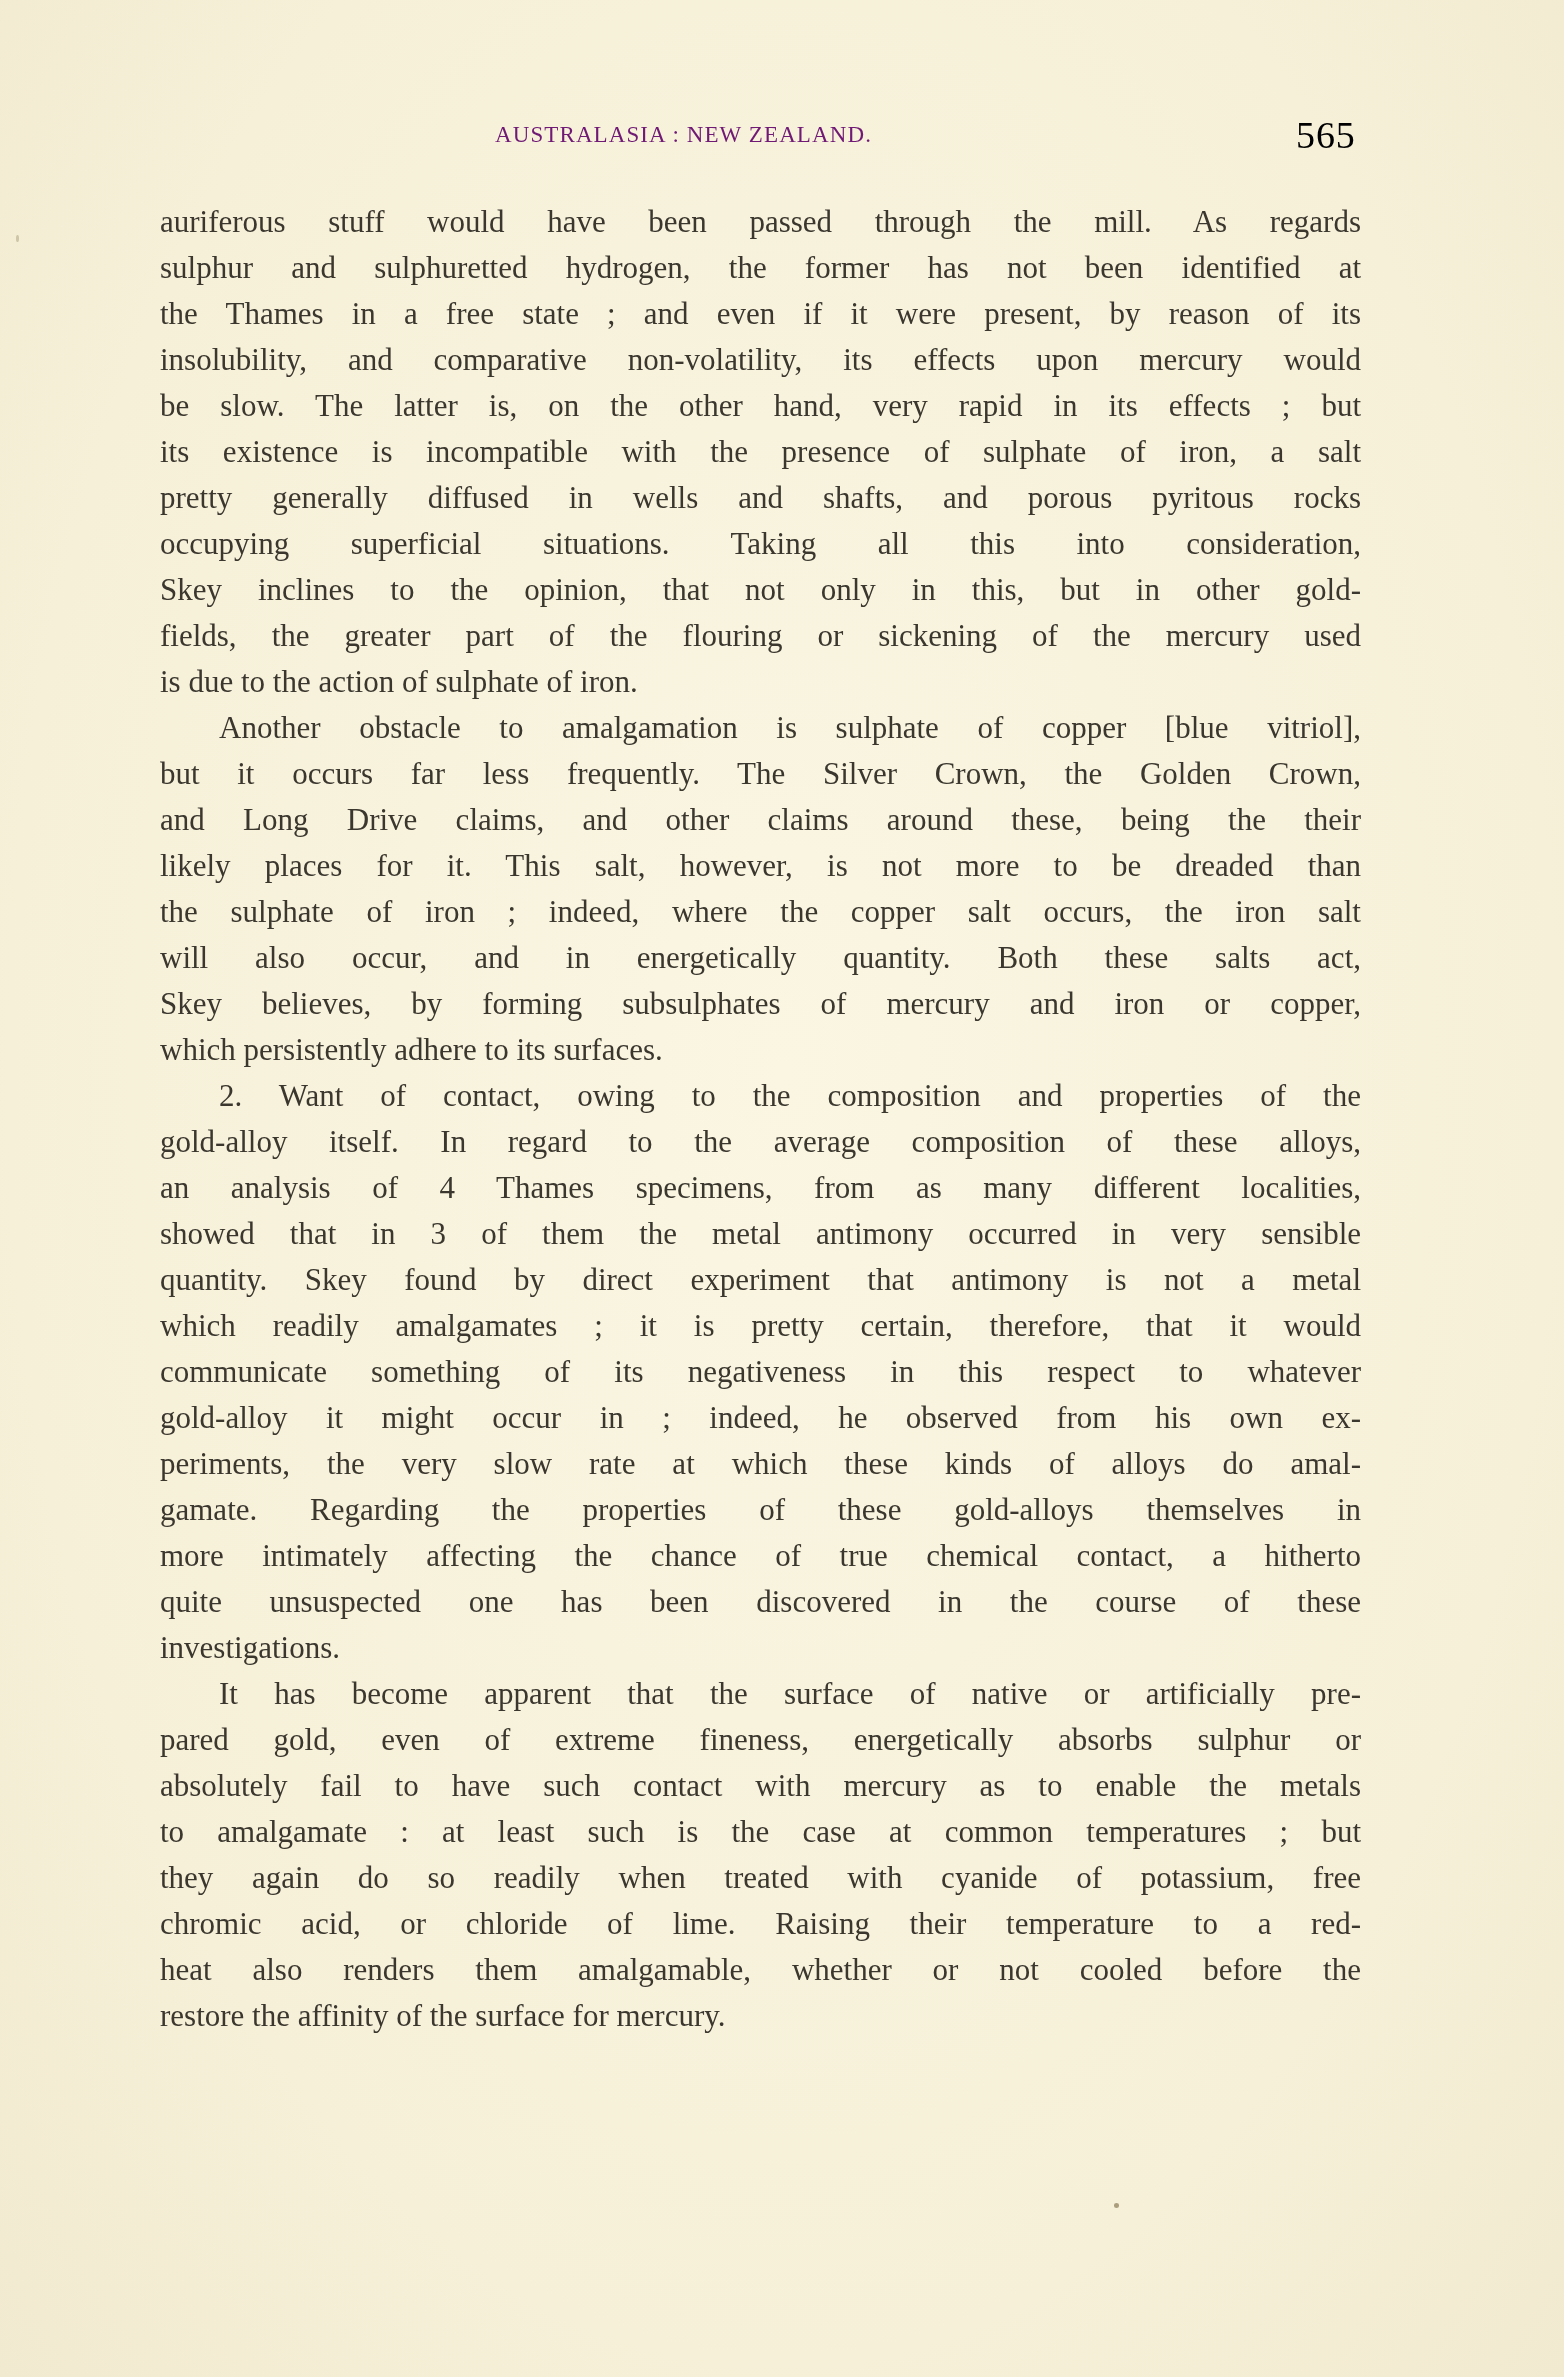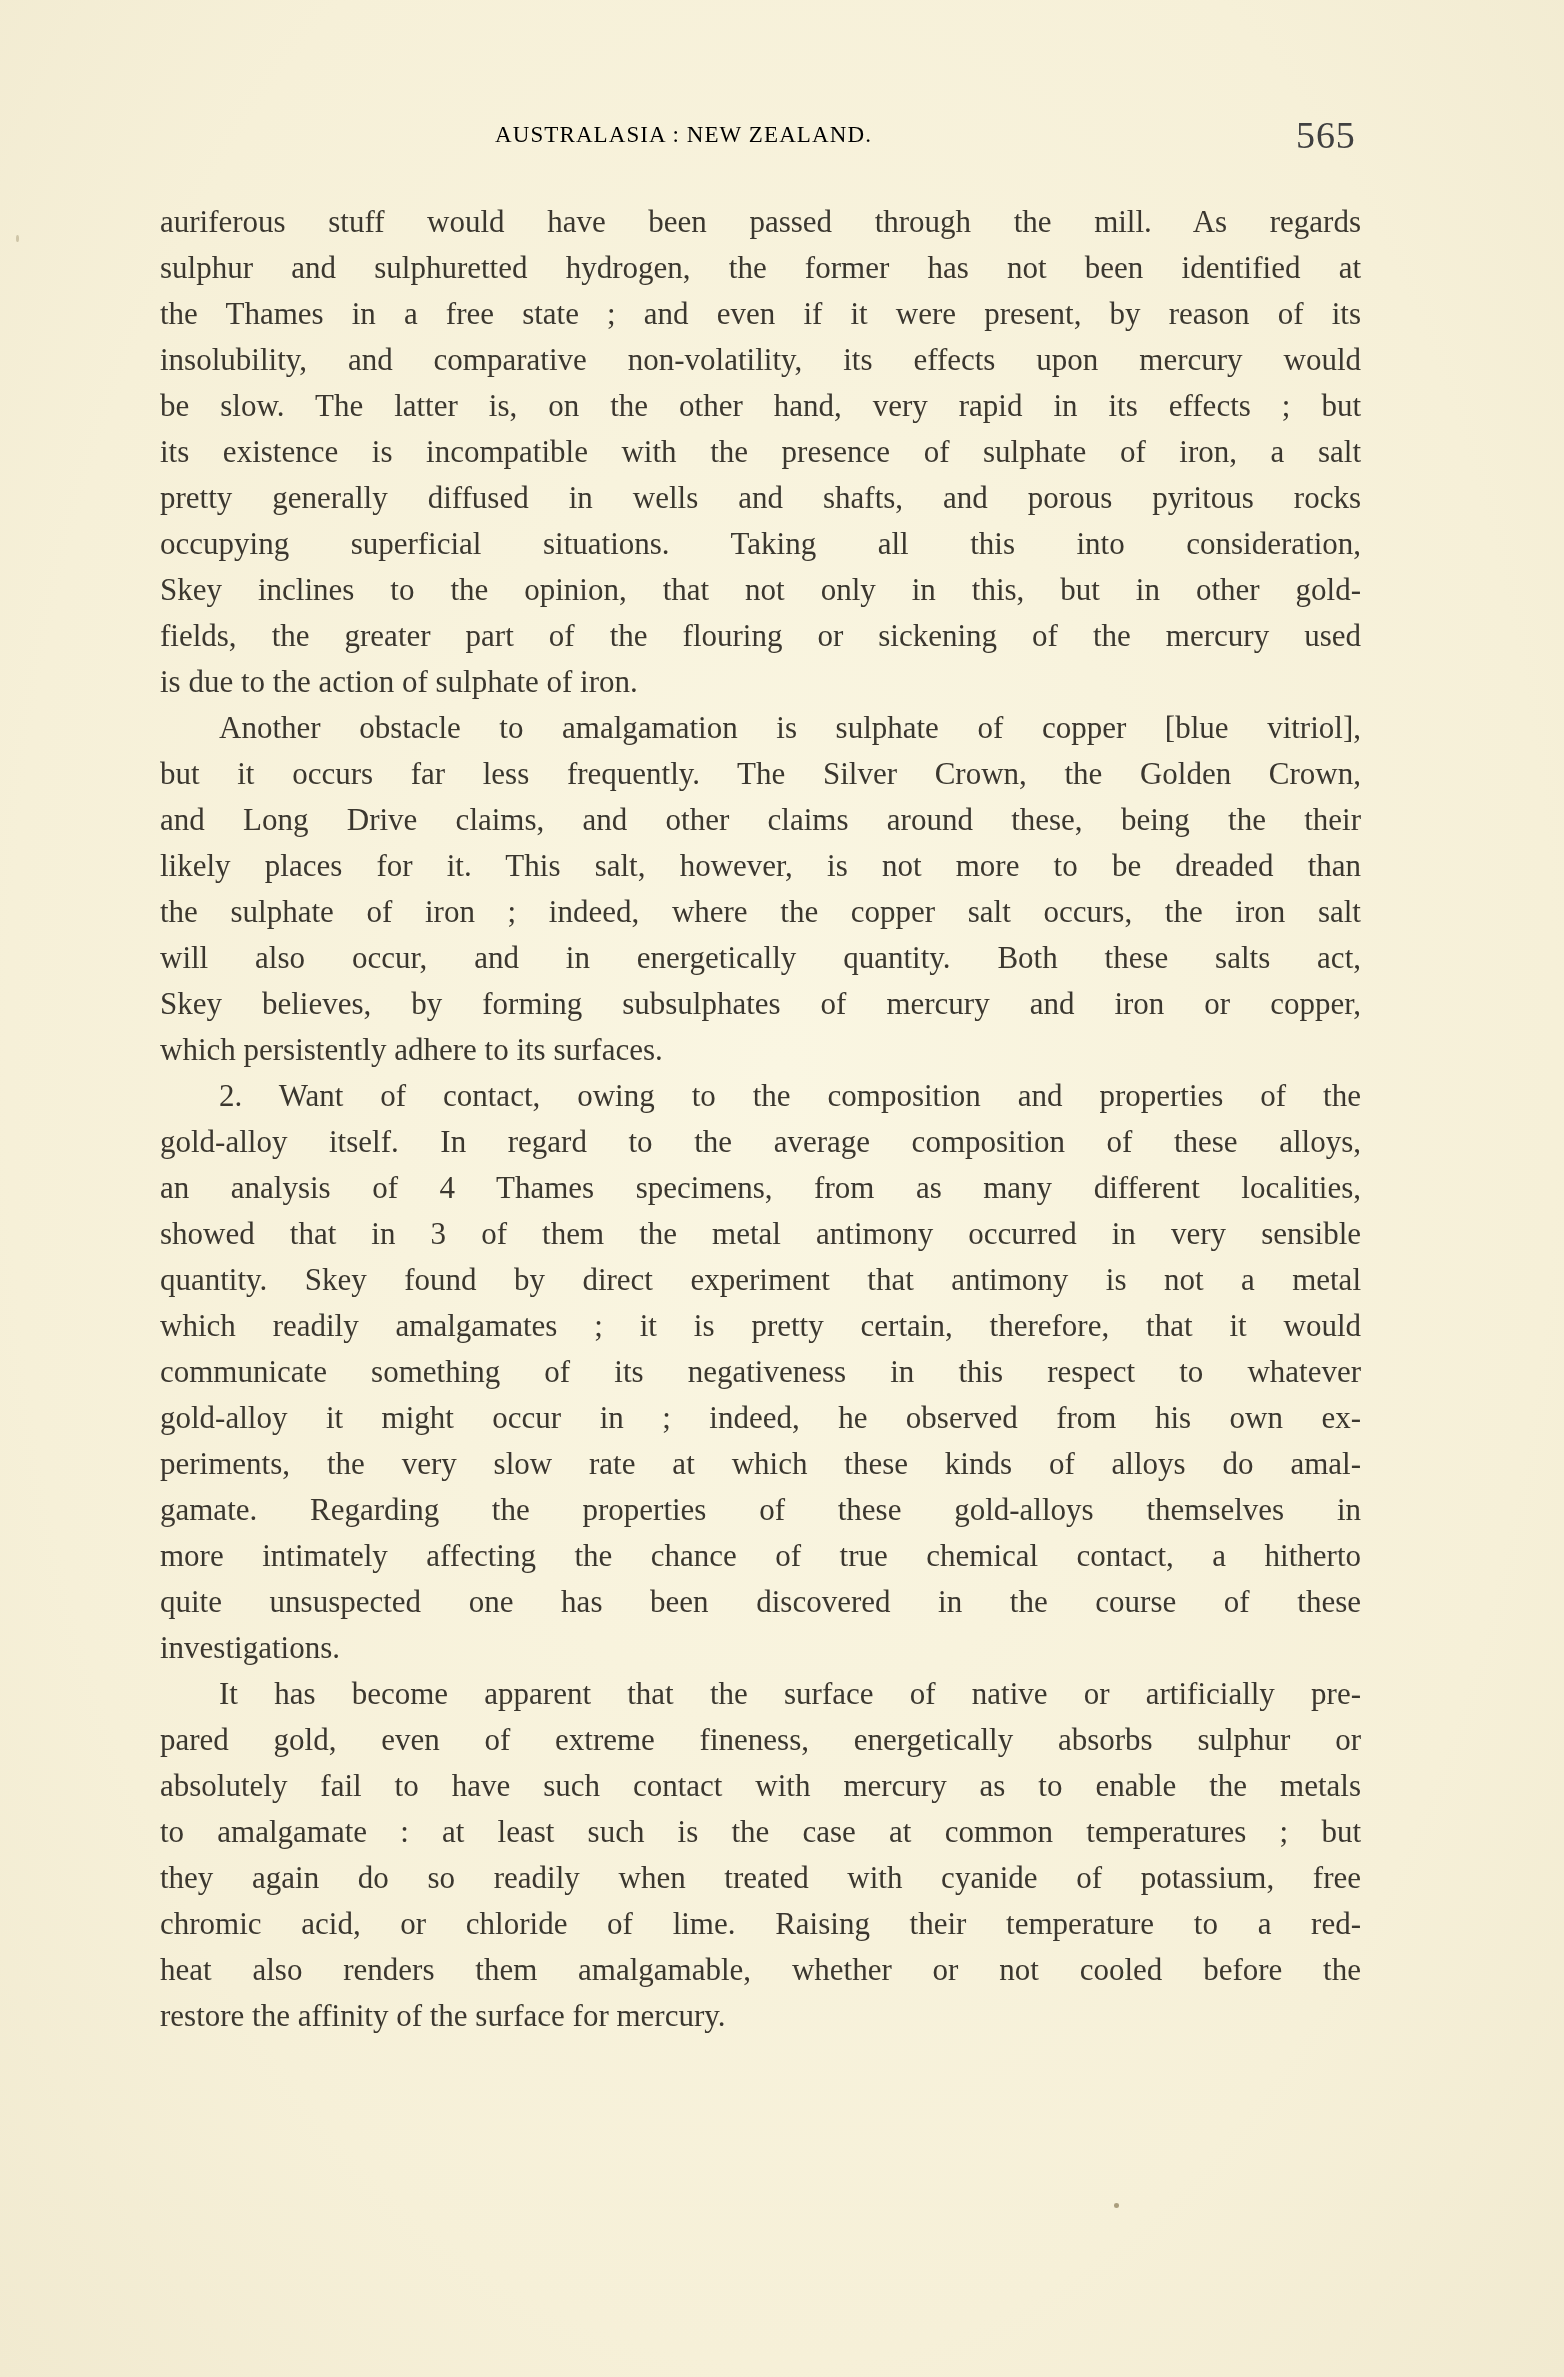--- a/index.html
+++ b/index.html
@@ -7,25 +7,25 @@
     width: 1565px; height: 2377px; overflow: hidden;
     background: #f7f2dc;
     background-image: radial-gradient(ellipse at 50% 45%, #faf6e2 0%, #f6f0d8 70%, #f1ead0 100%);
     position: relative;
     font-family: "Liberation Serif", "DejaVu Serif", serif;
     color: #3b372f;
   }
   .running-head {
     position: absolute; left: 495px; top: 122px; width: 529px;
     font-size: 23px; letter-spacing: 1.1px; white-space: nowrap;
-    color: #000000;
+    color: #701a75;
   }
   .page-number {
     position: absolute; left: 1296px; top: 113px;
-    font-size: 38px; letter-spacing: 0.9px; color: #404040;
+    font-size: 38px; letter-spacing: 0.9px; color: #000000;
   }
   .body-text {
     position: absolute; left: 160px; top: 199px; width: 1201px;
   }
   .line {
     display: block; height: 46px; line-height: 46px;
     font-size: 31px; white-space: nowrap;
     text-align: justify; text-align-last: justify;
     overflow: visible;
   }

